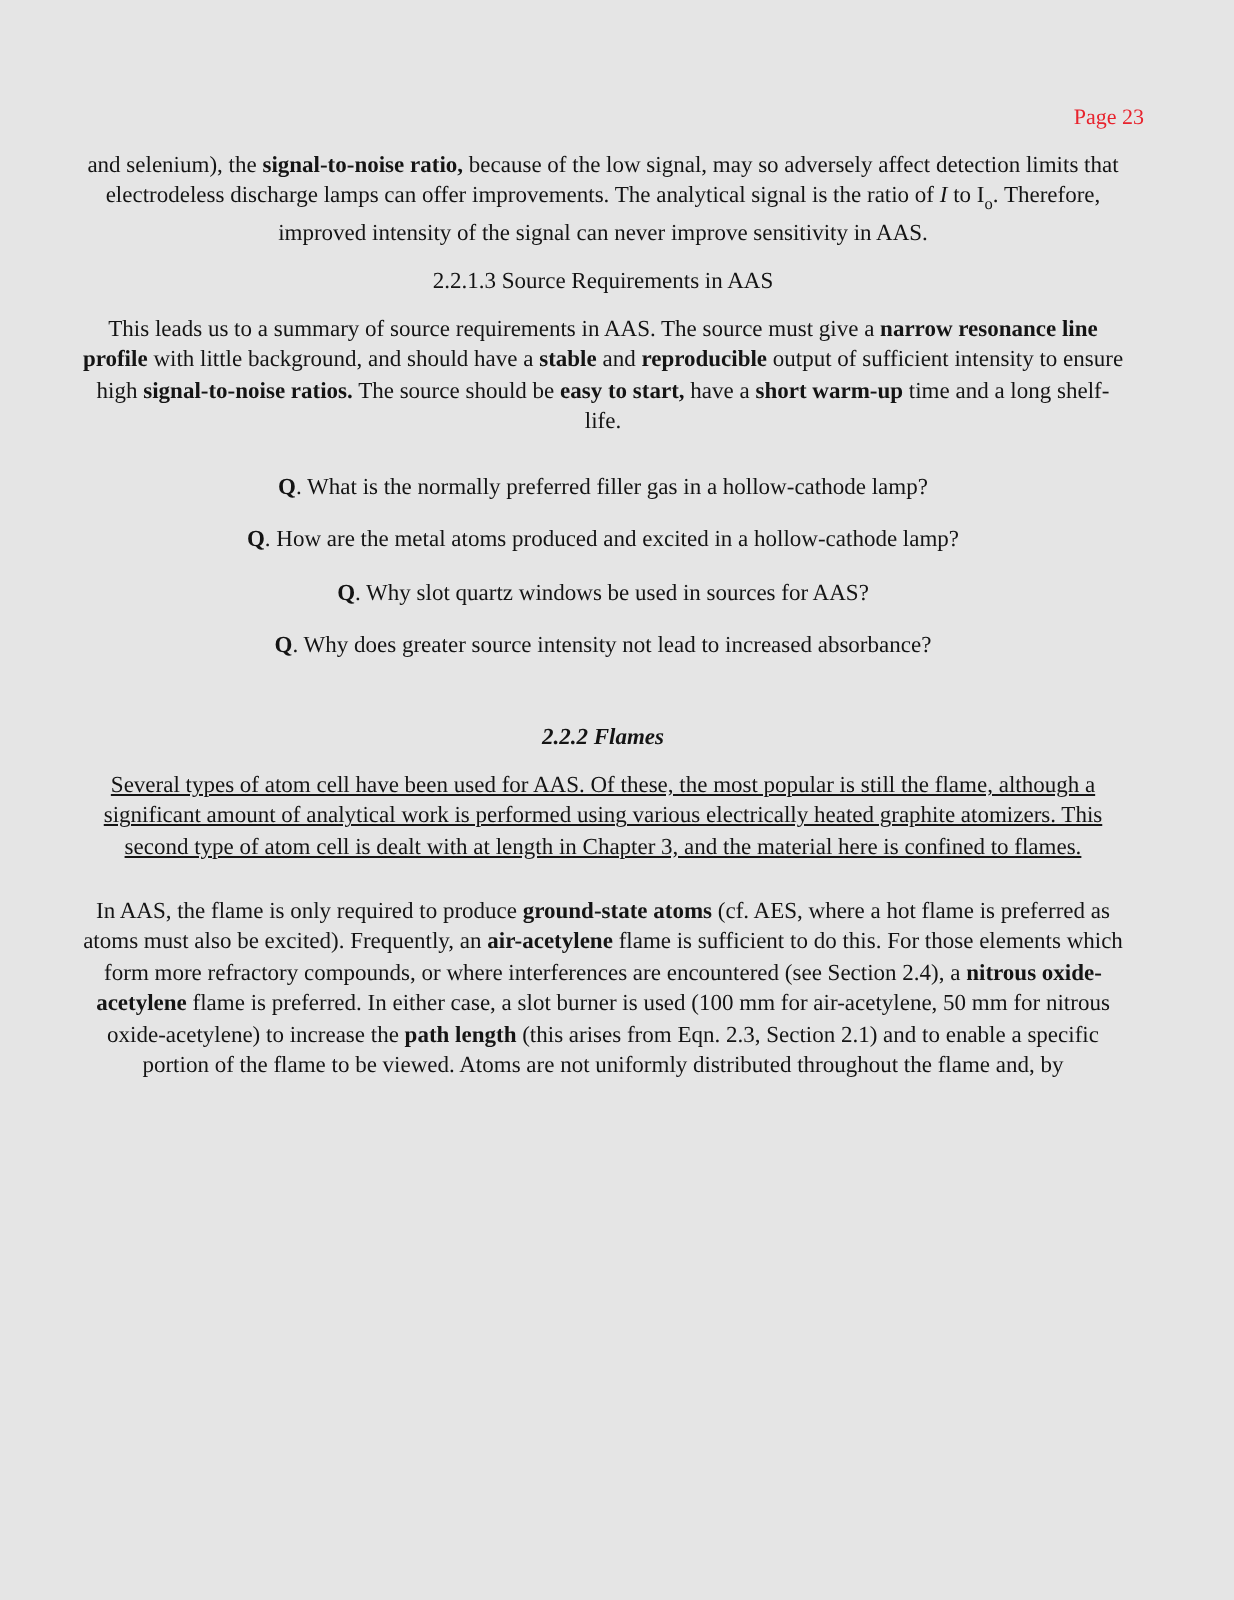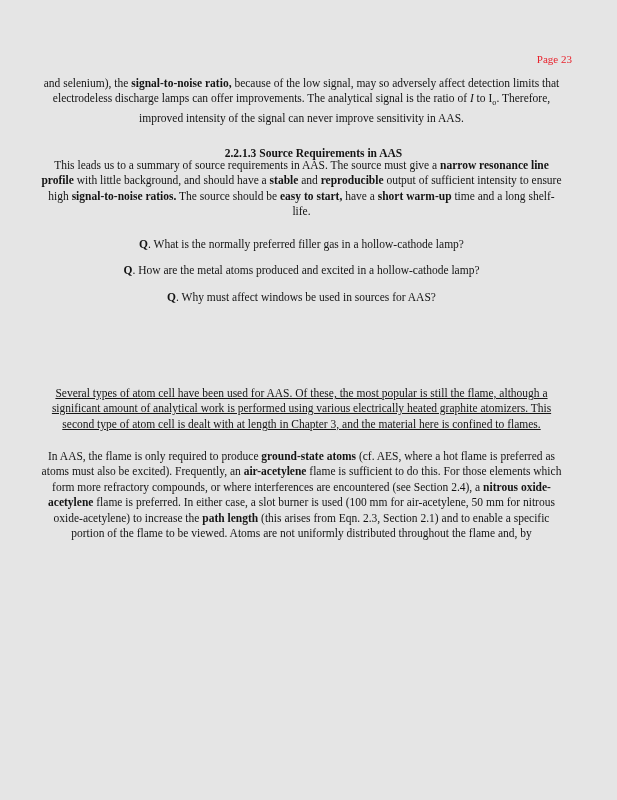--- a/index.html
+++ b/index.html
@@ -25,22 +25,22 @@
     text-align: center;
   }
   .pagenum {
     position: absolute;
     right: 45px;
     top: 53px;
     font-size: 11px;
     line-height: 13px;
   }
   .h-bold {
-    font-weight: 700;
-    margin: 12px;
+    font-weight: 400;
+    margin: 0;
     font-size: 11.5px;
     line-height: 15px;
   }
   .h-bold-italic {
     font-weight: 700;
     font-style: italic;
     margin: 0;
     font-size: 11.5px;
     line-height: 15px;
   }
@@ -58,21 +58,23 @@
 
   <p class="block" style="top: 76px;"><span>and selenium), the </span><span style="font-weight: 700;">signal-to-noise ratio,</span><span> because of the low signal, may so adversely affect detection limits that electrodeless discharge lamps can offer improvements. The analytical signal is the ratio of </span><span style="font-style: italic;">I</span><span> to I</span><span style="vertical-align: sub; font-size: 0.72em;">o</span><span>. Therefore, improved intensity of the signal can never improve sensitivity in AAS.</span></p>
 
   <h3 class="block h-bold" style="top: 134px;">2.2.1.3 Source Requirements in AAS</h3>
 
   <p class="block" style="top: 158px;"><span>This leads us to a summary of source requirements in AAS. The source must give a </span><span style="font-weight: 700;">narrow resonance line profile</span><span> with little background, and should have a </span><span style="font-weight: 700;">stable</span><span> and </span><span style="font-weight: 700;">reproducible</span><span> output of sufficient intensity to ensure high </span><span style="font-weight: 700;">signal-to-noise ratios.</span><span> The source should be </span><span style="font-weight: 700;">easy to start,</span><span> have a </span><span style="font-weight: 700;">short warm-up</span><span> time and a long shelf-life.</span></p>
 
   <div class="block" style="top: 237px;">
     <p class="question"><span style="font-weight: 700;">Q</span><span>. What is the normally preferred filler gas in a hollow-cathode lamp?</span></p>
     <p class="question"><span style="font-weight: 700;">Q</span><span>. How are the metal atoms produced and excited in a hollow-cathode lamp?</span></p>
-    <p class="question"><span style="font-weight: 700;">Q</span><span>. Why must affect windows be used in sources for AAS?</span></p>
+    <p class="question"><span style="font-weight: 700;">Q</span><span>. Why slot quartz windows be used in sources for AAS?</span></p>
+    <p class="question"><span style="font-weight: 700;">Q</span><span>. Why does greater source intensity not lead to increased absorbance?</span></p>
   </div>
 
+  <h3 class="block h-bold-italic" style="top: 362px;">2.2.2 Flames</h3>
 
   <p class="block" style="top: 386px; text-decoration: underline;">Several types of atom cell have been used for AAS. Of these, the most popular is still the flame, although a significant amount of analytical work is performed using various electrically heated graphite atomizers. This second type of atom cell is dealt with at length in Chapter 3, and the material here is confined to flames.</p>
 
   <p class="block" style="top: 449px;"><span>In AAS, the flame is only required to produce </span><span style="font-weight: 700;">ground-state atoms</span><span> (cf. AES, where a hot flame is preferred as atoms must also be excited). Frequently, an </span><span style="font-weight: 700;">air-acetylene</span><span> flame is sufficient to do this. For those elements which form more refractory compounds, or where interferences are encountered (see Section 2.4), a </span><span style="font-weight: 700;">nitrous oxide-acetylene</span><span> flame is preferred. In either case, a slot burner is used (100 mm for air-acetylene, 50 mm for nitrous oxide-acetylene) to increase the </span><span style="font-weight: 700;">path length</span><span> (this arises from Eqn. 2.3, Section 2.1) and to enable a specific portion of the flame to be viewed. Atoms are not uniformly distributed throughout the flame and, by</span></p>
 
 </div>
 
 </body></html>

